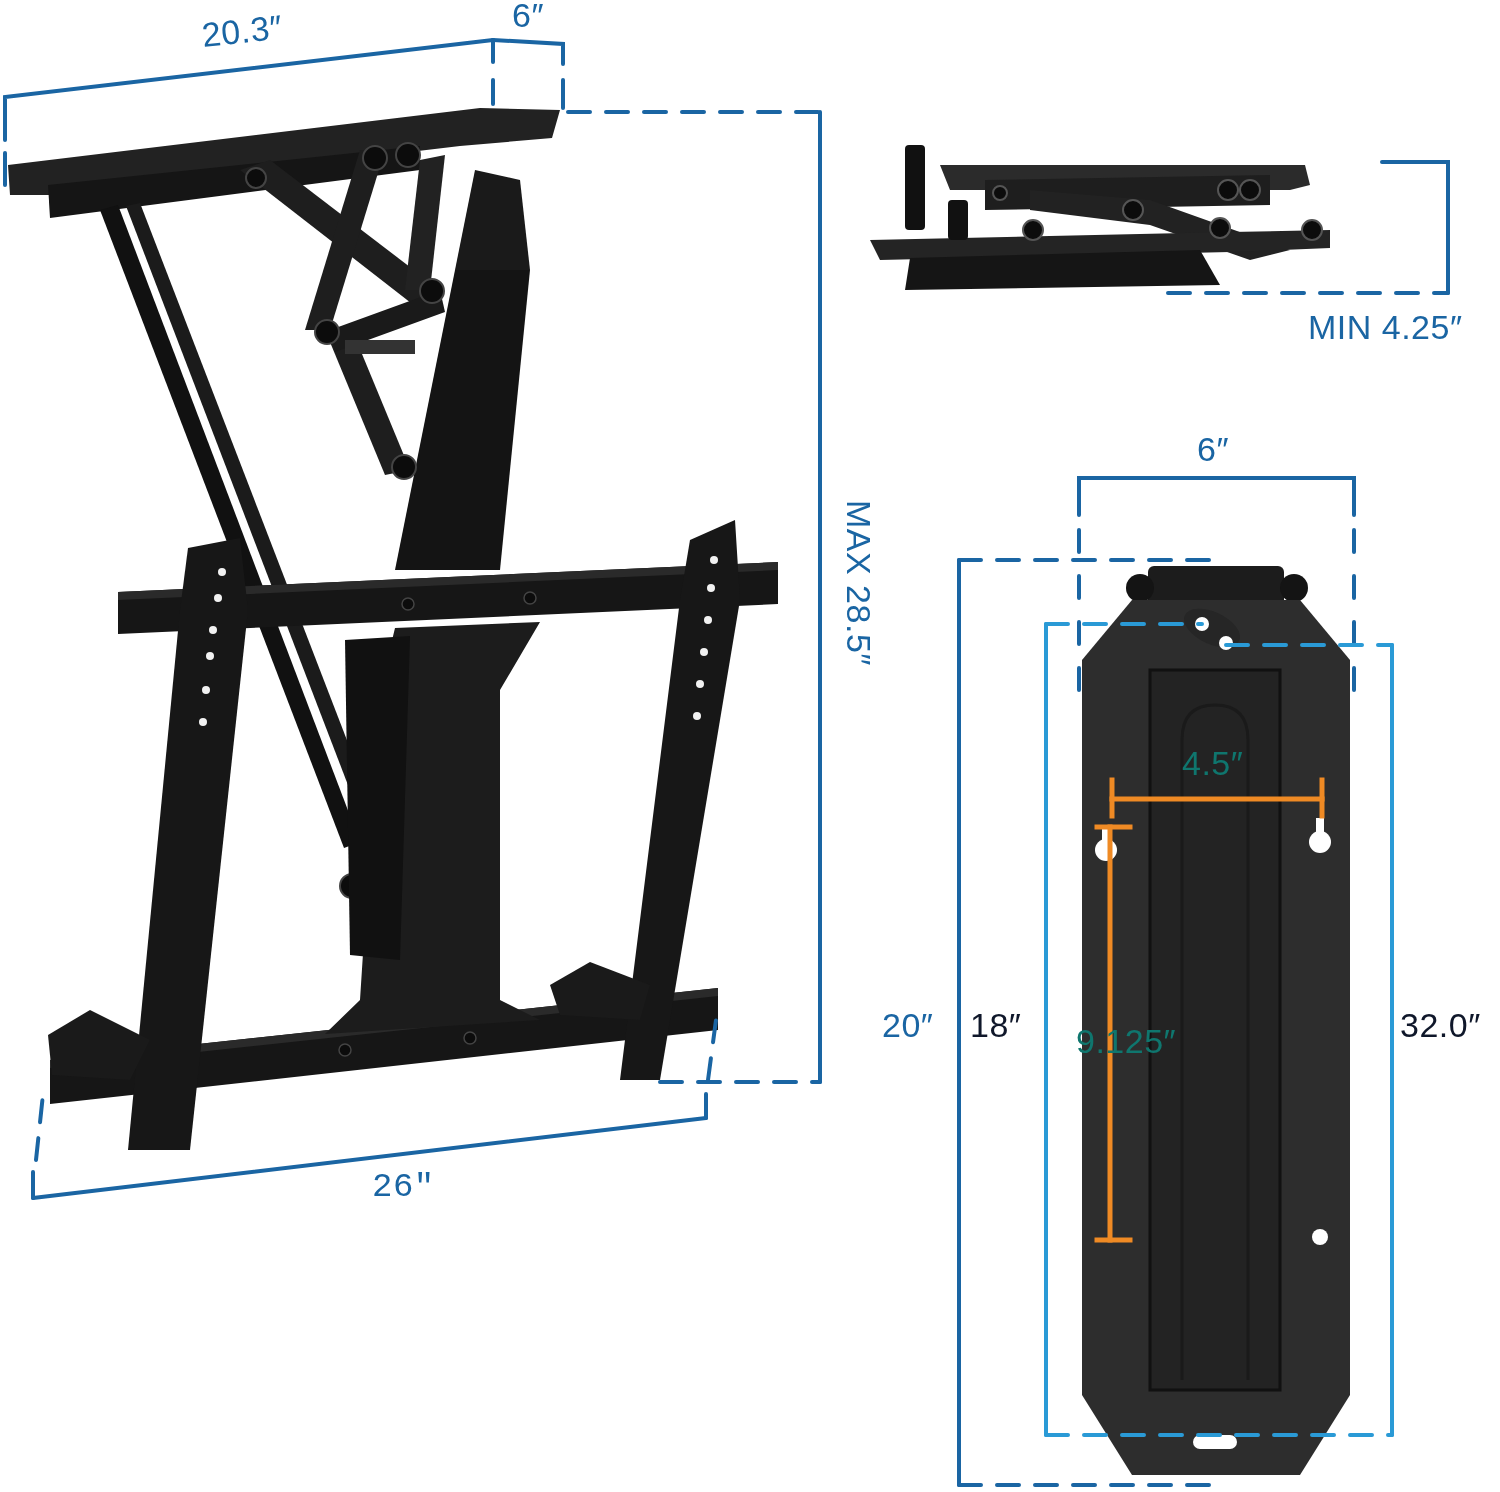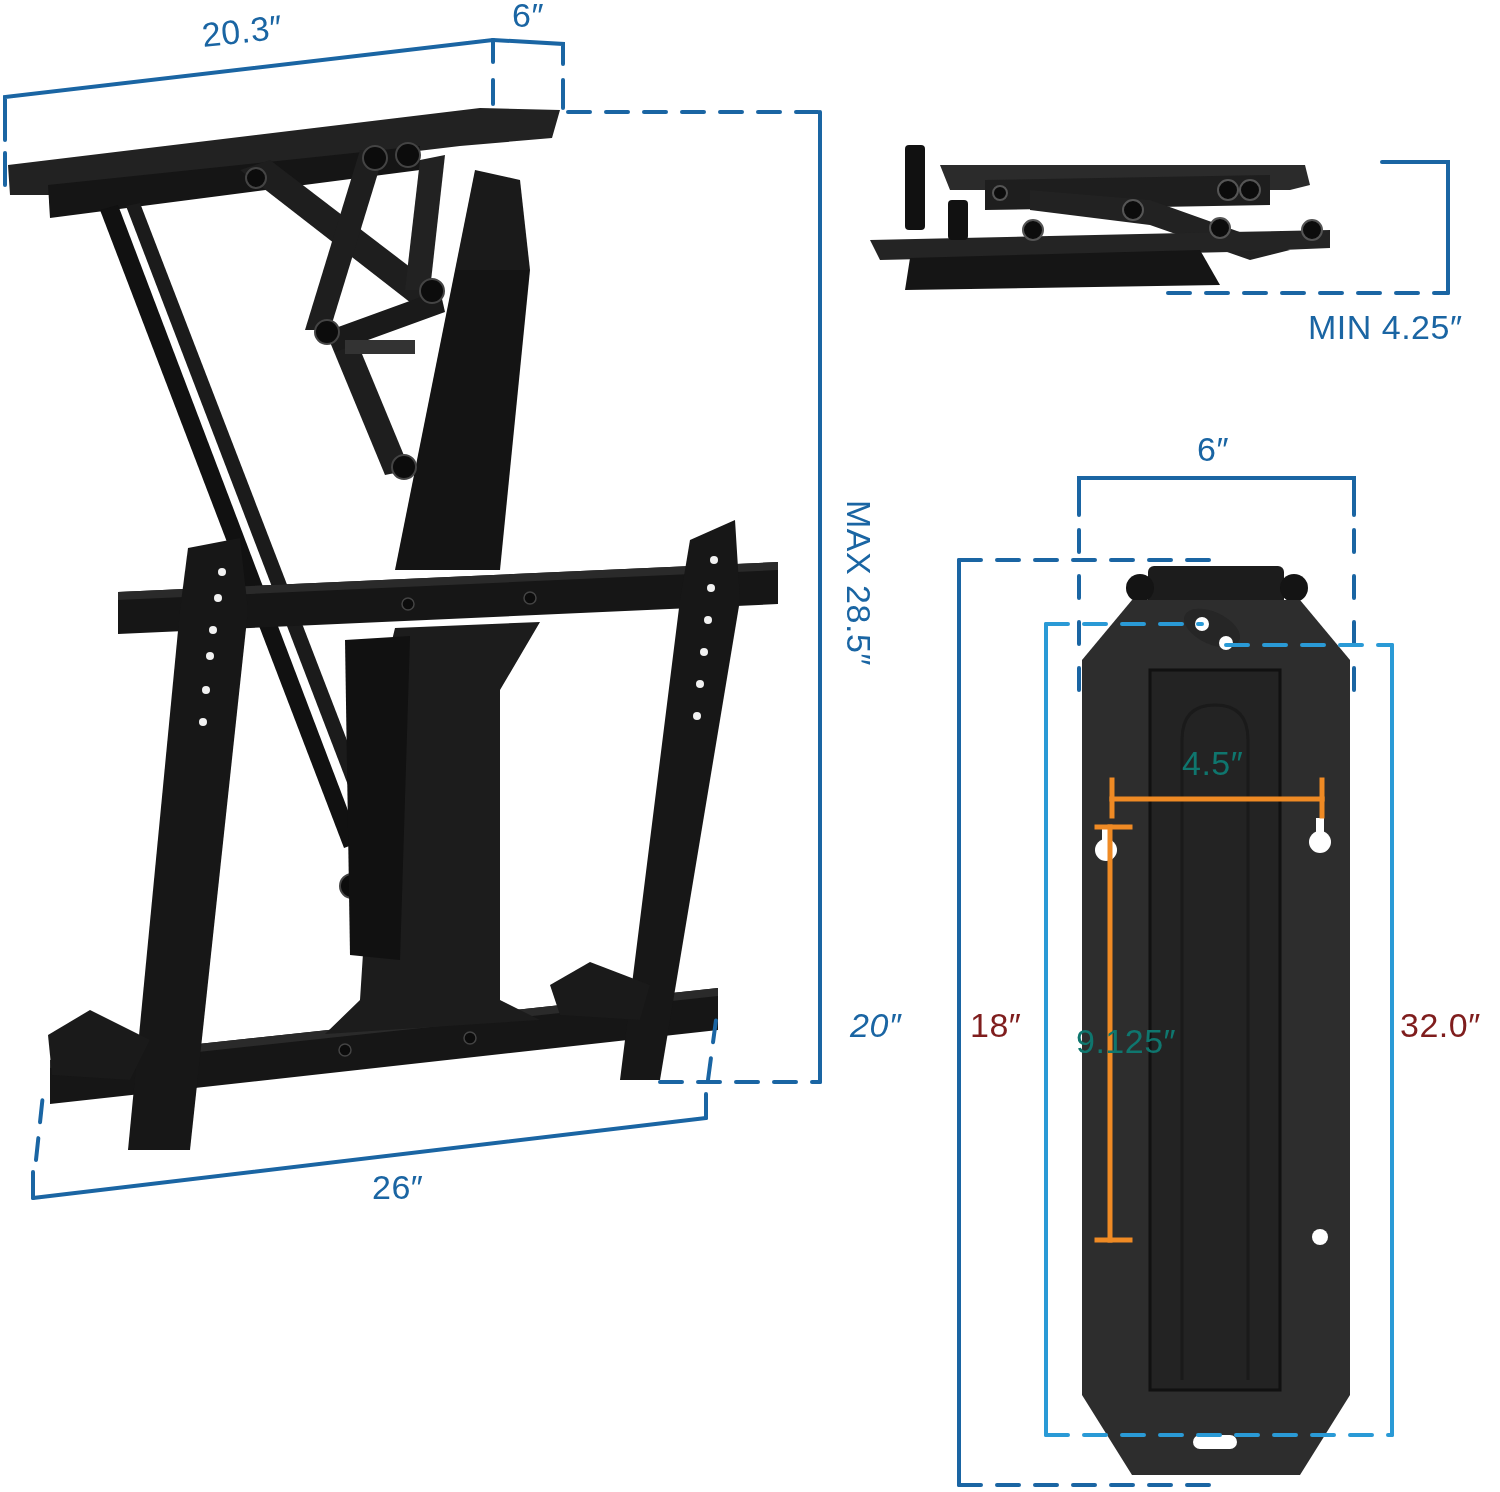--- a/index.html
+++ b/index.html
@@ -1,20 +1,20 @@
 <!DOCTYPE html>
 <html><head>
 <meta charset="utf-8">
 <style>
   html,body{margin:0;padding:0;background:#ffffff;}
   body{width:1500px;height:1492px;position:relative;overflow:hidden;font-family:"Liberation Sans","DejaVu Sans",sans-serif;}
   svg{position:absolute;left:0;top:0;}
   .lbl{position:absolute;white-space:nowrap;font-size:34px;letter-spacing:0.5px;}
   .dark-blue{color:#1a65a3;}
-  .light-blue{color:#7f1d1d;}
+  .light-blue{color:#0f172a;}
   .orange{color:#0f766e;}
 </style>
 </head>
 <body>
 
 <svg width="1500" height="1492" viewBox="0 0 1500 1492">
 
   <g>
 
     <polygon points="8,165 480,108 560,110 552,138 460,146 50,195 10,195" fill="#222"></polygon>
@@ -168,20 +168,20 @@
     <path d="M1112,799 L1322,799"></path>
     <path d="M1097,827 L1130,827"></path>
     <path d="M1110,827 L1110,1240"></path>
     <path d="M1097,1240 L1130,1240"></path>
   </g>
 </svg>
 
 <div class="lbl dark-blue" style="left:202px;top:16px;transform:rotate(-6deg);transform-origin:left center;">20.3″</div>
 <div class="lbl dark-blue" style="left:512px;top:-4px;">6″</div>
 <div class="lbl dark-blue" style="left:820px;top:590px;transform:rotate(90deg);transform-origin:left top;left:878px;top:500px;">MAX 28.5″</div>
-<div class="lbl dark-blue" style="left:372px;top:1168px;">26″</div>
+<div class="lbl dark-blue" style="left:372px;top:1168px;font-family:Liberation Mono, monospace;">26″</div>
 <div class="lbl dark-blue" style="left:1308px;top:308px;">MIN 4.25″</div>
 <div class="lbl dark-blue" style="left:1197px;top:430px;">6″</div>
-<div class="lbl dark-blue" style="left:850px;top:1006px;font-style:italic;">20″</div>
+<div class="lbl dark-blue" style="left:882px;top:1006px;">20″</div>
 <div class="lbl light-blue" style="left:970px;top:1006px;">18″</div>
 <div class="lbl light-blue" style="left:1400px;top:1006px;">32.0″</div>
 <div class="lbl orange" style="left:1182px;top:744px;">4.5″</div>
 <div class="lbl orange" style="left:1076px;top:1006px;margin-top:16px;">9.125″</div>
 
 </body></html>

